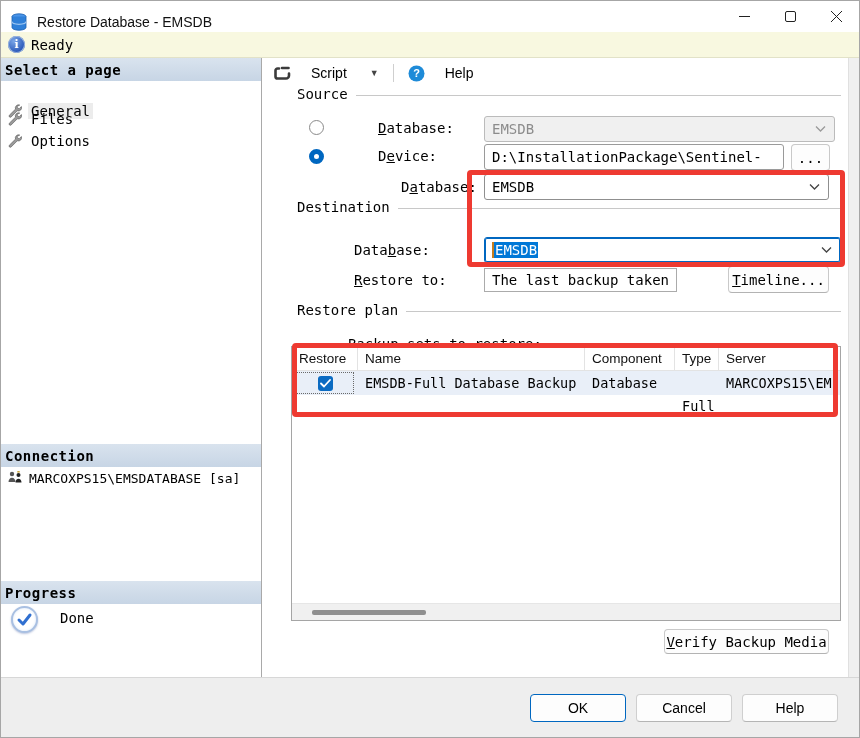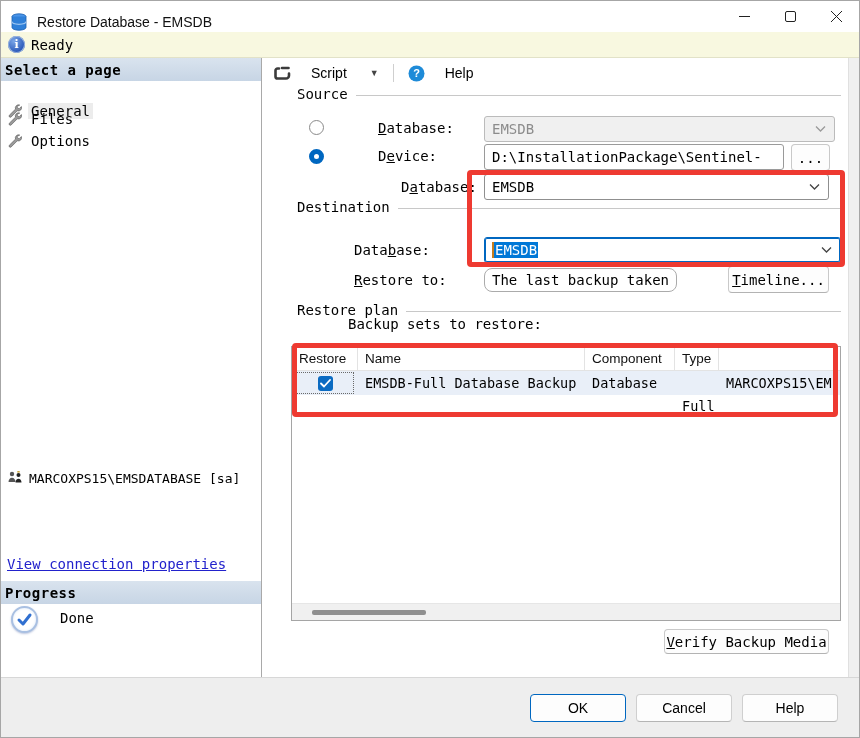--- a/index.html
+++ b/index.html
@@ -52,21 +52,21 @@
   .radio.on { border:5px solid #0067c0; }
 
   .combo { position:absolute; height:26px; background:#fff; border:1px solid #8f8f8f; border-radius:3px; display:flex; align-items:center; padding:0 26px 0 7px; font-family:"DejaVu Sans Mono", monospace; font-size:14px; cursor:default; }
   .combo .chev { position:absolute; right:8px; top:50%; transform:translateY(-50%); }
   .combo.disabled { background:#f0f0f0; color:#8c8c8c; border-color:#bbb; }
   .combo.focused { border:1px solid #0067c0; box-shadow:inset 0 0 0 1px #0067c0; }
   .sel-text { background:#0078d7; color:#fff; padding:0 1px; }
   .caret { display:inline-block; width:2px; height:16px; background:#c77d1e; vertical-align:middle; }
 
   .textfield { position:absolute; height:26px; background:#fff; border:1px solid #9a9a9a; border-radius:3px; display:flex; align-items:center; padding:0 7px; font-family:"DejaVu Sans Mono", monospace; font-size:14px; overflow:hidden; white-space:nowrap; }
-  .textfield.flat { border-radius:8px; border-color:#ababab; height:24px; }
+  .textfield.flat { border-radius:0; border-color:#ababab; height:24px; }
 
   .btn { position:absolute; background:#fdfdfd; border:1px solid #c9c9c9; border-bottom-color:#b3b3b3; border-radius:4px; display:flex; align-items:center; justify-content:center; font-family:"DejaVu Sans Mono", monospace; font-size:14px; cursor:pointer; }
 
   
   .tablebox { position:absolute; left:28px; top:288px; width:550px; height:275px; background:#fff; border:1px solid #a5a5a5; overflow:hidden; }
   .thead { display:flex; height:24px; border-bottom:1px solid #e3e3e3; background:#fff; }
   .th { display:flex; align-items:center; padding-left:7px; font-size:13.5px; color:#111; border-right:1px solid #e3e3e3; }
   .trow { display:flex; height:24px; background:#e9eff8; align-items:center; }
   .td { display:flex; align-items:center; padding-left:7px; font-family:"DejaVu Sans Mono", monospace; font-size:13.5px; white-space:nowrap; overflow:hidden; }
   .td.center { justify-content:center; padding-left:0; }
@@ -134,31 +134,31 @@
         </svg>
       <span class="lbl">Files</span>
     </div>
     <div class="side-item" style="top:72px;">
       <svg width="15" height="15" viewBox="0 0 16 16">
           <path d="M13.6 2.2 a3.4 3.4 0 0 0 -4.5 4.3 L2.5 13 a1.35 1.35 0 0 0 1.9 1.9 L11 8.3 a3.4 3.4 0 0 0 4.3 -4.5 l-2.2 2.2 -1.9 -0.5 -0.5 -1.9 z" fill="#9a9a9a" stroke="#5f5f5f" stroke-width="0.7"></path>
         </svg>
       <span class="lbl">Options</span>
     </div>
 
+    <div class="side-h" style="top:386px;">Connection</div>
     <div class="conn-item" style="top:412px;">
       <svg width="16" height="16" viewBox="0 0 16 16">
         <circle cx="5" cy="4" r="2.2" fill="#555"></circle>
           <path d="M1.5 12 c0-2.6 1.6-4.2 3.5-4.2 s3.5 1.6 3.5 4.2 z" fill="#555"></path>
         <circle cx="11.5" cy="5" r="2" fill="#222"></circle>
           <path d="M8.5 12.6 c0-2.4 1.4-3.8 3-3.8 s3 1.4 3 3.8 z" fill="#222"></path>
         <rect x="10.3" y="1" width="2.4" height="1.6" fill="#caa53a"></rect>
       </svg>
       <span class="lbl">MARCOXPS15\EMSDATABASE [sa]</span>
     </div>
-    <div class="side-link" style="top:498px;">View connection properties</div>
 
     <div class="side-h" style="top:523px;">Progress</div>
     <div class="done-row" style="top:548px;">
       <div class="done-icon">
         <svg width="17" height="17" viewBox="0 0 17 17">
             <path d="M3 9 L7 13 L14 4" fill="none" stroke="#2f6fd0" stroke-width="3" stroke-linecap="round" stroke-linejoin="round"></path>
           </svg>
       </div>
       <span class="lbl">Done</span>
     </div>
@@ -232,28 +232,29 @@
     <div class="textfield flat" style="left:221px; top:210px; width:193px;">
       <span>The last backup taken</span>
     </div>
     <button class="btn" style="left:465px; top:208px; width:101px; height:27px;"><u>T</u>imeline...</button>
 
     <div class="grp" style="top:244px;">
       <span class="t">Restore plan</span>
         <div class="ln"></div>
     </div>
 
-    <span class="flabel" style="left:40px; top:258px;">Backup sets to restore:</span>
+    <span class="flabel" style="left:40px; top:278px;">Backup sets to restore:</span>
 
     <div class="tablebox">
       <div class="thead">
         <div class="th" style="width:66px;">Restore</div>
         <div class="th" style="width:227px;">Name</div>
         <div class="th" style="width:90px;">Component</div>
         <div class="th" style="width:44px;">Type</div>
+        <div class="th" style="flex:1; border-right:none;">Server</div>
       </div>
       <div class="trow">
         <div class="td center" style="width:66px; align-self:stretch;">
           <div class="cell-focus" style="width:60px;">
             <div class="chk">
               <svg width="11" height="9" viewBox="0 0 11 9">
                   <path d="M1 4.5 L4 7.5 L10 1" fill="none" stroke="#fff" stroke-width="1.8" stroke-linecap="round" stroke-linejoin="round"></path>
                 </svg>
             </div>
           </div>

